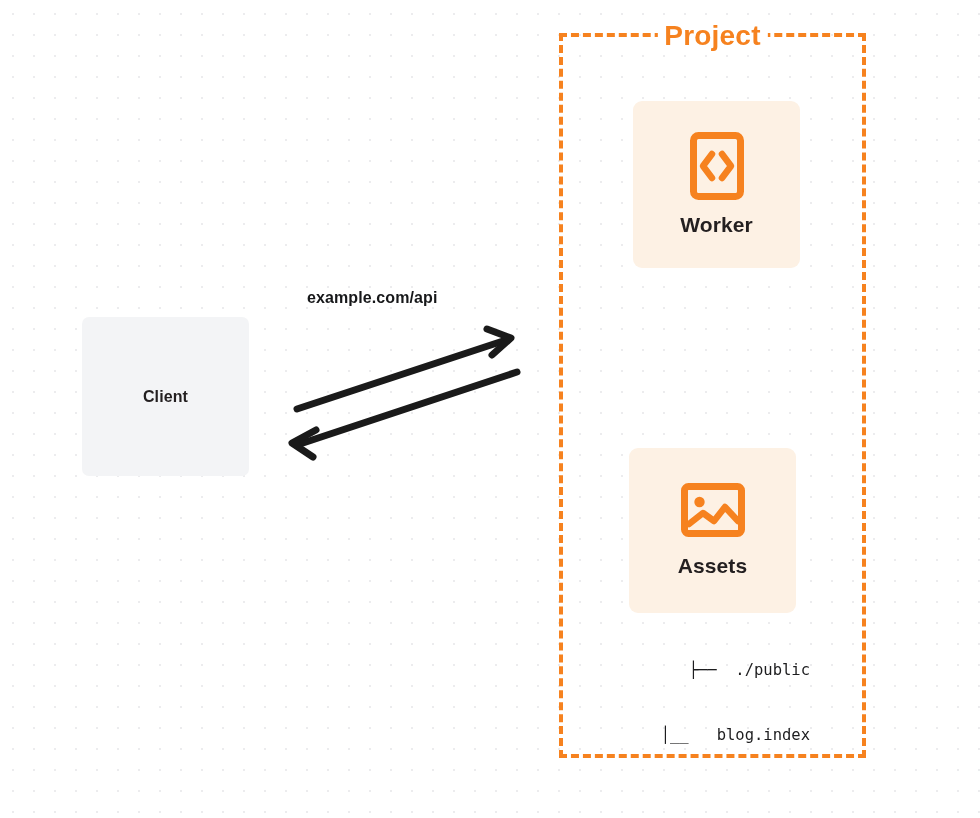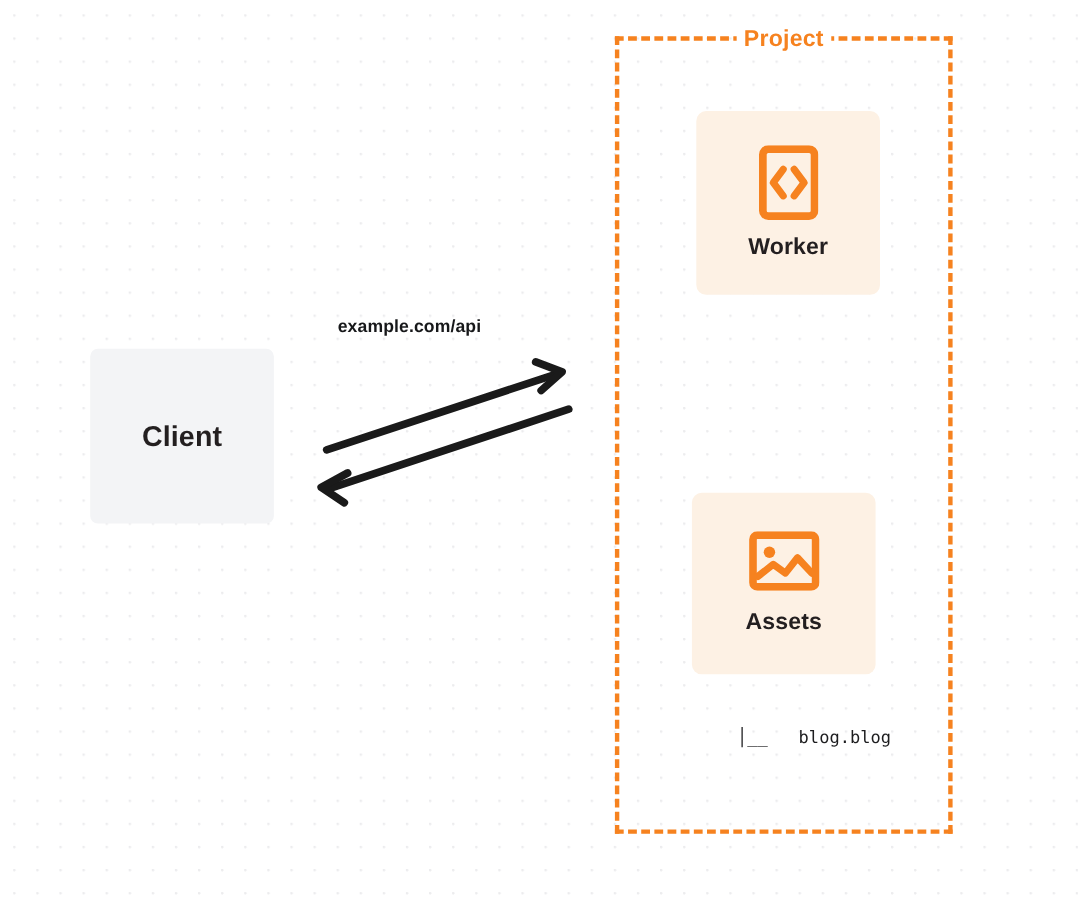--- a/index.html
+++ b/index.html
@@ -34,21 +34,21 @@
     background: transparent;
   }
   .project-label {
     position: absolute;
     left: 50%;
     top: -13px;
     transform: translateX(-50%);
     background: #ffffff;
     padding: 0 7px;
     color: #f6821f;
-    font-size: 21px;
+    font-size: 28px;
     font-weight: 700;
     letter-spacing: 0.2px;
     line-height: 24px;
     white-space: nowrap;
   }
 
   
   .node {
     position: absolute;
     box-sizing: border-box;
@@ -92,21 +92,21 @@
     height: 165px;
   }
   #assets-node .node-icon { margin-bottom: 17px; }
 
   #client-node {
     left: 82px;
     top: 317px;
     width: 167px;
     height: 159px;
   }
-  #client-node .node-title { font-size: 26px; }
+  #client-node .node-title { font-size: 16px; }
 
   
   .file-tree {
     position: absolute;
     left: 600px;
     top: 617px;
     width: 210px;
     font-family: "DejaVu Sans Mono", "Liberation Mono", monospace;
     font-size: 15.5px;
     line-height: 21.5px;
@@ -163,21 +163,22 @@
       <svg width="54" height="68" viewBox="0 0 54 68" aria-hidden="true">
         <rect x="3.5" y="3.5" width="47" height="61" rx="5" ry="5" fill="none" stroke="#f6821f" stroke-width="7"></rect>
         <path d="M22 22 L13 34 L22 46" fill="none" stroke="#f6821f" stroke-width="6.5" stroke-linecap="round" stroke-linejoin="round"></path>
         <path d="M32 22 L41 34 L32 46" fill="none" stroke="#f6821f" stroke-width="6.5" stroke-linecap="round" stroke-linejoin="round"></path>
       </svg>
     </span>
     <span class="node-title">Worker</span>
   </div>
 
   <div class="file-tree">
-    <span class="tree-row">│__   blog.blog</span>
+    <span class="tree-row">├──  ./public</span>
+    <span class="tree-row">│__   blog.index</span>
     
   </div>
 
   <div class="node node-gray" id="client-node">
     <span class="node-title">Client</span>
   </div>
 
   <svg id="arrows" viewBox="0 0 980 818">
 
     <g>

